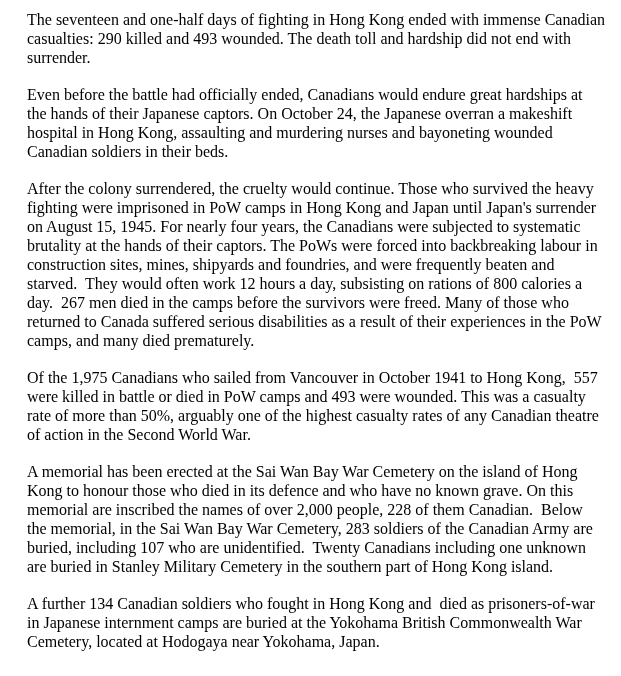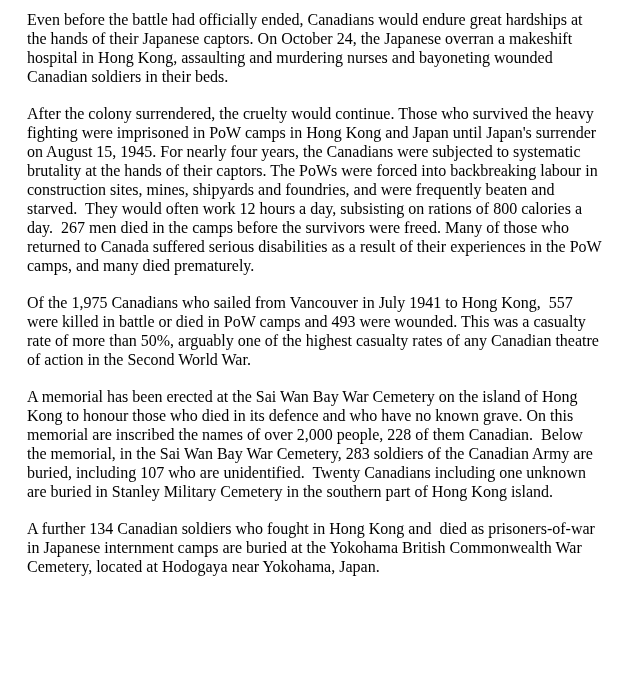--- a/index.html
+++ b/index.html
@@ -34,24 +34,25 @@
   .doc-paragraph:last-child {
     margin-bottom: 0;
   }
 </style>
 </head>
 <body>
 
 <div class="page">
 
 
+  <p class="doc-paragraph">The seventeen and one-half days of fighting in Hong Kong ended with immense Canadian casualties: 290 killed and 493 wounded. The death toll and hardship did not end with surrender.</p>
 
   <p class="doc-paragraph">Even before the battle had officially ended, Canadians would endure great hardships at the hands of their Japanese captors. On October 24, the Japanese overran a makeshift hospital in Hong Kong, assaulting and murdering nurses and bayoneting wounded Canadian soldiers in their beds.</p>
 
   <p class="doc-paragraph">After the colony surrendered, the cruelty would continue. Those who survived the heavy fighting were imprisoned in PoW camps in Hong Kong and Japan until Japan's surrender on August 15, 1945. For nearly four years, the Canadians were subjected to systematic brutality at the hands of their captors. The PoWs were forced into backbreaking labour in construction sites, mines, shipyards and foundries, and were frequently beaten and starved.  They would often work 12 hours a day, subsisting on rations of 800 calories a day.  267 men died in the camps before the survivors were freed. Many of those who returned to Canada suffered serious disabilities as a result of their experiences in the PoW camps, and many died prematurely.</p>
 
-  <p class="doc-paragraph">Of the 1,975 Canadians who sailed from Vancouver in July 1941 to Hong Kong,  557 were killed in battle or died in PoW camps and 493 were wounded. This was a casualty rate of more than 50%, arguably one of the highest casualty rates of any Canadian theatre of action in the Second World War.</p>
+  <p class="doc-paragraph">Of the 1,975 Canadians who sailed from Vancouver in October 1941 to Hong Kong,  557 were killed in battle or died in PoW camps and 493 were wounded. This was a casualty rate of more than 50%, arguably one of the highest casualty rates of any Canadian theatre of action in the Second World War.</p>
 
   <p class="doc-paragraph">A memorial has been erected at the Sai Wan Bay War Cemetery on the island of Hong Kong to honour those who died in its defence and who have no known grave. On this memorial are inscribed the names of over 2,000 people, 228 of them Canadian.  Below the memorial, in the Sai Wan Bay War Cemetery, 283 soldiers of the Canadian Army are buried, including 107 who are unidentified.  Twenty Canadians including one unknown are buried in Stanley Military Cemetery in the southern part of Hong Kong island.</p>
 
   <p class="doc-paragraph">A further 134 Canadian soldiers who fought in Hong Kong and  died as prisoners-of-war in Japanese internment camps are buried at the Yokohama British Commonwealth War Cemetery, located at Hodogaya near Yokohama, Japan.</p>
 
 </div>
 
 </body></html>

